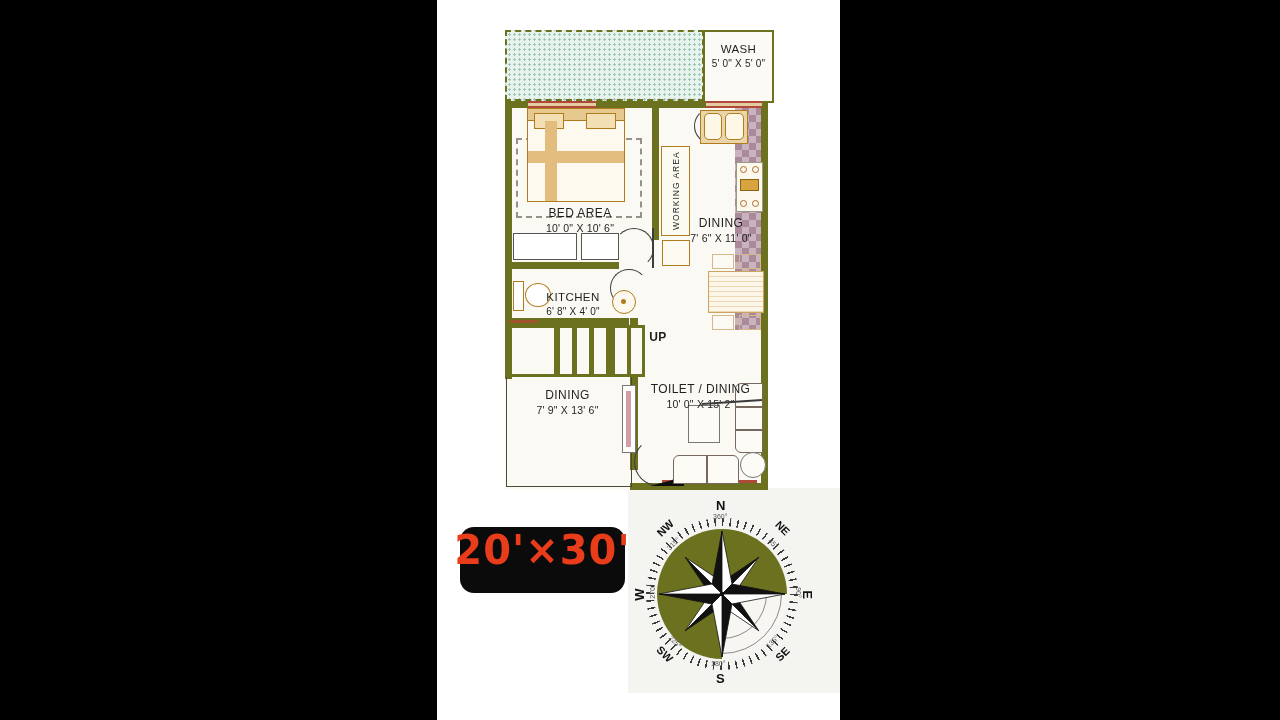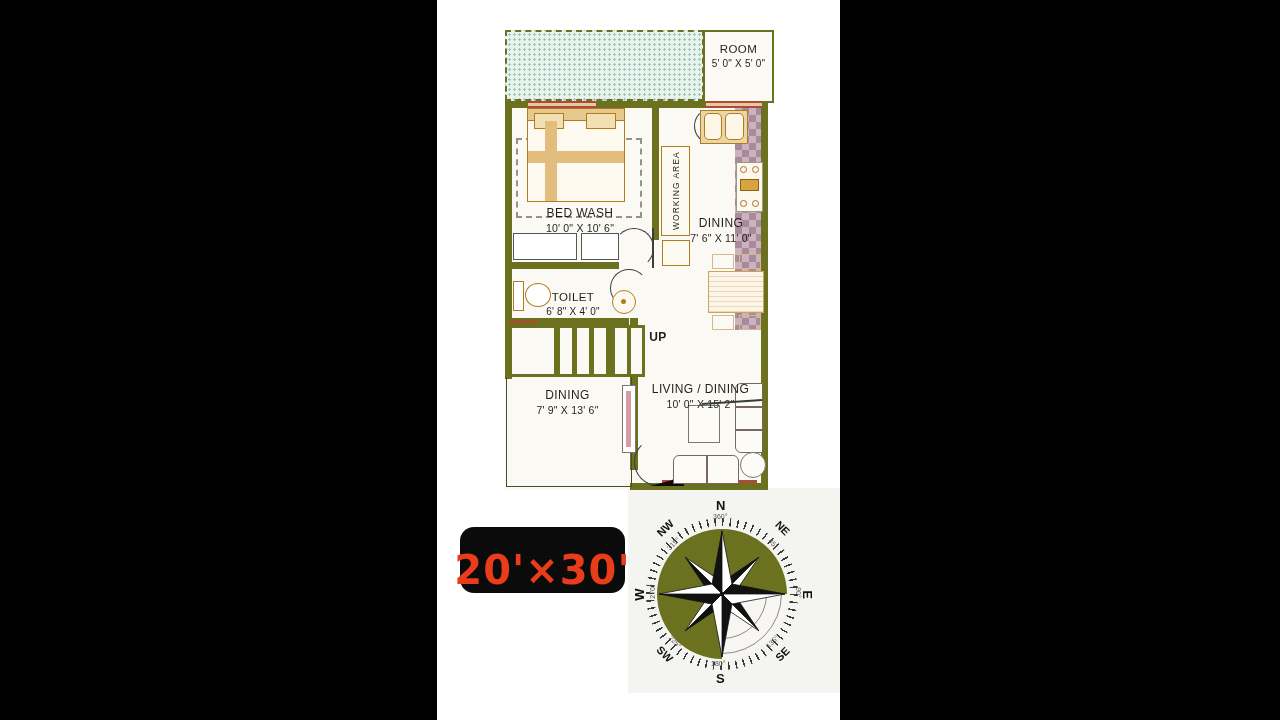--- a/index.html
+++ b/index.html
@@ -41,21 +41,21 @@
 <body>
 
 <div class="panel" style="left:437px;top:0;width:403px;height:720px;">
 
   <div class="abs" style="left:191px;top:488px;width:212px;height:205px;background:#f4f4f1;"></div>
 
   <div class="abs hatch" style="left:68px;top:30px;width:199px;height:71px;"></div>
 
   <div class="abs" style="left:266px;top:30px;width:71px;height:73px;background:#fcfaf5;border:2px solid #6c7120;"></div>
   <div class="rlabel" style="left:266px;top:42px;width:71px;">
-    <span class="rname" style="font-size:11.5px;">ROOM</span>
+    <span class="rname" style="font-size:11.5px;">WASH</span>
     <span class="rdims" style="font-size:10px;">5' 0" X 5' 0"</span>
   </div>
 
   <div class="floor" style="left:68px;top:101px;width:263px;height:389px;"></div>
 
   <div class="wall" style="left:68px;top:101px;width:263px;height:7px;"></div>
   <div class="wall" style="left:68px;top:101px;width:7px;height:278px;"></div>
   <div class="wall" style="left:324px;top:101px;width:7px;height:389px;"></div>
   <div class="wall" style="left:193px;top:483px;width:138px;height:7px;"></div>
   <div class="wall" style="left:215px;top:101px;width:7px;height:139px;"></div>
@@ -91,31 +91,31 @@
   <div class="furn" style="left:90px;top:108px;width:98px;height:94px;">
     <div class="abs" style="left:0;top:0;width:100%;height:12px;background:#e6c98f;border-bottom:1px solid #b07c1e;"></div>
     <div class="abs" style="left:6px;top:4px;width:30px;height:16px;background:#f3dfb4;border:1px solid #b07c1e;"></div>
     <div class="abs" style="left:58px;top:4px;width:30px;height:16px;background:#f3dfb4;border:1px solid #b07c1e;"></div>
     <div class="abs" style="left:17px;top:12px;width:12px;height:80px;background:#e2bd7d;"></div>
     <div class="abs" style="left:0;top:42px;width:96px;height:12px;background:#e2bd7d;"></div>
   </div>
   <div class="abs" style="left:76px;top:233px;width:64px;height:27px;background:#fff;border:1px solid #555;"></div>
   <div class="abs" style="left:144px;top:233px;width:38px;height:27px;background:#fff;border:1px solid #555;"></div>
   <div class="rlabel" style="left:68px;top:206px;width:150px;">
-    <span class="rname">BED WASH</span>
+    <span class="rname">BED AREA</span>
     <span class="rdims">10' 0" X 10' 6"</span>
   </div>
 
   <div class="furn" style="left:76px;top:281px;width:11px;height:30px;background:#fff;"></div>
   <div class="furn" style="left:88px;top:283px;width:26px;height:24px;border-radius:50%;background:#fff;"></div>
   <div class="furn" style="left:175px;top:290px;width:24px;height:24px;border-radius:50%;">
     <div class="abs" style="left:8px;top:8px;width:5px;height:5px;border-radius:50%;background:#b07c1e;"></div>
   </div>
   <div class="rlabel" style="left:101px;top:290px;width:70px;">
-    <span class="rname" style="font-size:11.5px;">TOILET</span>
+    <span class="rname" style="font-size:11.5px;">KITCHEN</span>
     <span class="rdims" style="font-size:10px;">6' 8" X 4' 0"</span>
   </div>
 
   <div class="abs checker" style="left:298px;top:108px;width:26px;height:222px;"></div>
   <div class="abs" style="left:263px;top:110px;width:48px;height:34px;background:#e9d5a8;border:1px solid #b07c1e;">
     <div class="abs" style="left:3px;top:2px;width:18px;height:27px;background:#fdf7e8;border:1px solid #b07c1e;border-radius:5px;"></div>
     <div class="abs" style="left:24px;top:2px;width:19px;height:27px;background:#fdf7e8;border:1px solid #b07c1e;border-radius:5px;"></div>
   </div>
   <div class="abs" style="left:299px;top:162px;width:27px;height:50px;background:#fdf8ee;border:1px solid #998;">
     <div class="abs" style="left:3px;top:3px;width:7px;height:7px;border:1.2px solid #b06a2a;border-radius:50%;"></div>
@@ -146,31 +146,31 @@
   <div class="gray-furn" style="left:298px;top:383px;width:28px;height:70px;border-radius:6px 0 0 6px;">
     <div class="abs" style="left:0;top:22px;width:100%;height:1.5px;background:#77685f;"></div>
     <div class="abs" style="left:0;top:45px;width:100%;height:1.5px;background:#77685f;"></div>
   </div>
   <div class="gray-furn" style="left:251px;top:405px;width:32px;height:38px;border-color:#777;"></div>
   <div class="gray-furn" style="left:236px;top:455px;width:66px;height:29px;border-radius:6px 6px 0 0;">
     <div class="abs" style="left:32px;top:0;width:1.5px;height:100%;background:#77685f;"></div>
   </div>
   <div class="gray-furn" style="left:303px;top:452px;width:26px;height:26px;border-radius:50%;border-color:#777;"></div>
   <div class="rlabel" style="left:211px;top:382px;width:105px;">
-    <span class="rname">LIVING / DINING</span>
+    <span class="rname">TOILET / DINING</span>
     <span class="rdims">10' 0" X 15' 2"</span>
   </div>
   <div class="abs" style="left:265px;top:401px;width:60px;height:2px;background:#3a3a3a;transform:rotate(-4deg);"></div>
 
   <div class="rlabel" style="left:68px;top:388px;width:125px;">
     <span class="rname">DINING</span>
     <span class="rdims">7' 9" X 13' 6"</span>
   </div>
 
-  <div class="abs" style="left:23px;top:527px;width:165px;height:66px;background:#0b0b0b;border-radius:14px;display:flex;align-items:flex-end;justify-content:center;">
+  <div class="abs" style="left:23px;top:527px;width:165px;height:66px;background:#0b0b0b;border-radius:14px;display:flex;align-items:flex-start;justify-content:center;">
     <span style="font-family:'DejaVu Sans',sans-serif;font-weight:700;font-size:40px;color:#e83c1b;letter-spacing:1px;">20'×30'</span>
   </div>
 
   <div class="abs" style="left:209px;top:518px;width:152px;height:152px;border-radius:50%;background:repeating-conic-gradient(#3a3a3a 0deg 1.2deg,transparent 1.2deg 6deg);"></div>
   <div class="abs" style="left:217px;top:526px;width:136px;height:136px;border-radius:50%;background:#f4f4f1;"></div>
   <div class="abs" style="left:220px;top:529px;width:130px;height:130px;border-radius:50%;background:conic-gradient(from 0deg,#6c7120 0 90deg,#f7f6f2 90deg 180deg,#6c7120 180deg 360deg);"></div>
   <div class="abs" style="left:240px;top:549px;width:90px;height:90px;border-radius:50%;border:1px solid #8a8a8a;clip-path:inset(50% 0 0 50%);"></div>
   <div class="abs" style="left:225px;top:534px;width:120px;height:120px;border-radius:50%;border:1px solid #8a8a8a;clip-path:inset(50% 0 0 50%);"></div>
 
   <svg class="abs" style="left:220px;top:529px;" width="130" height="130" viewBox="-65 -65 130 130">

